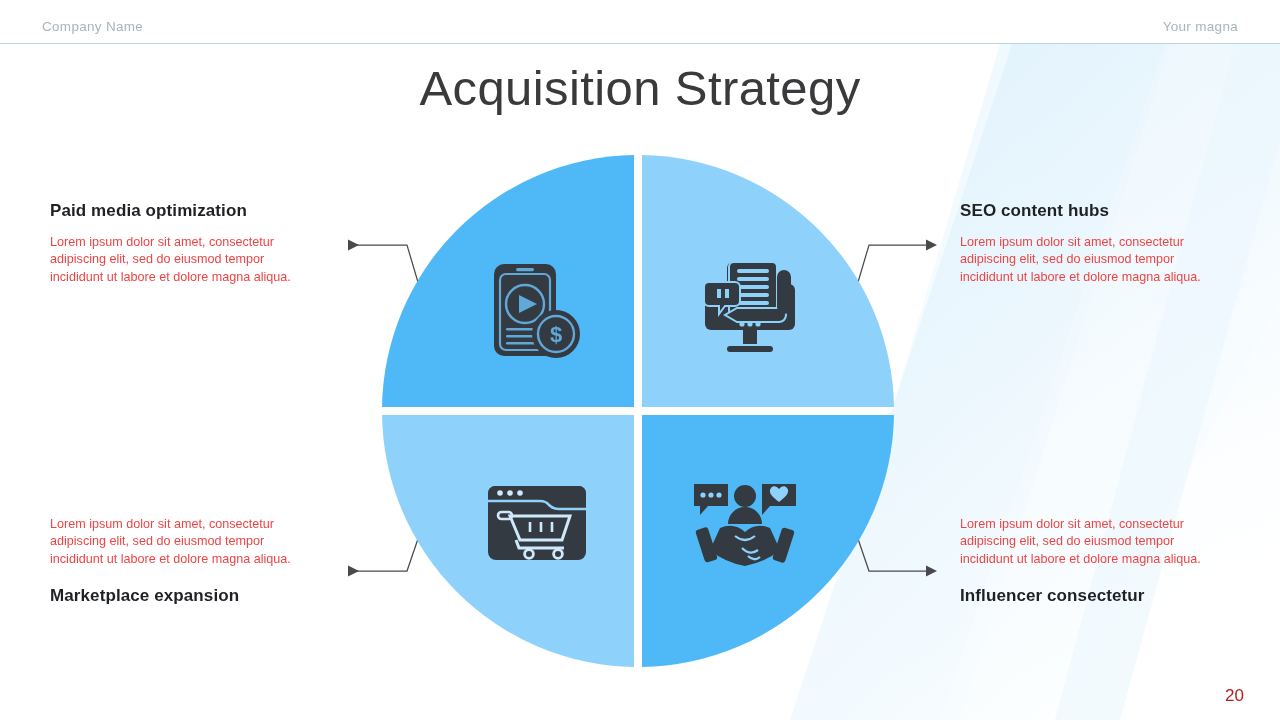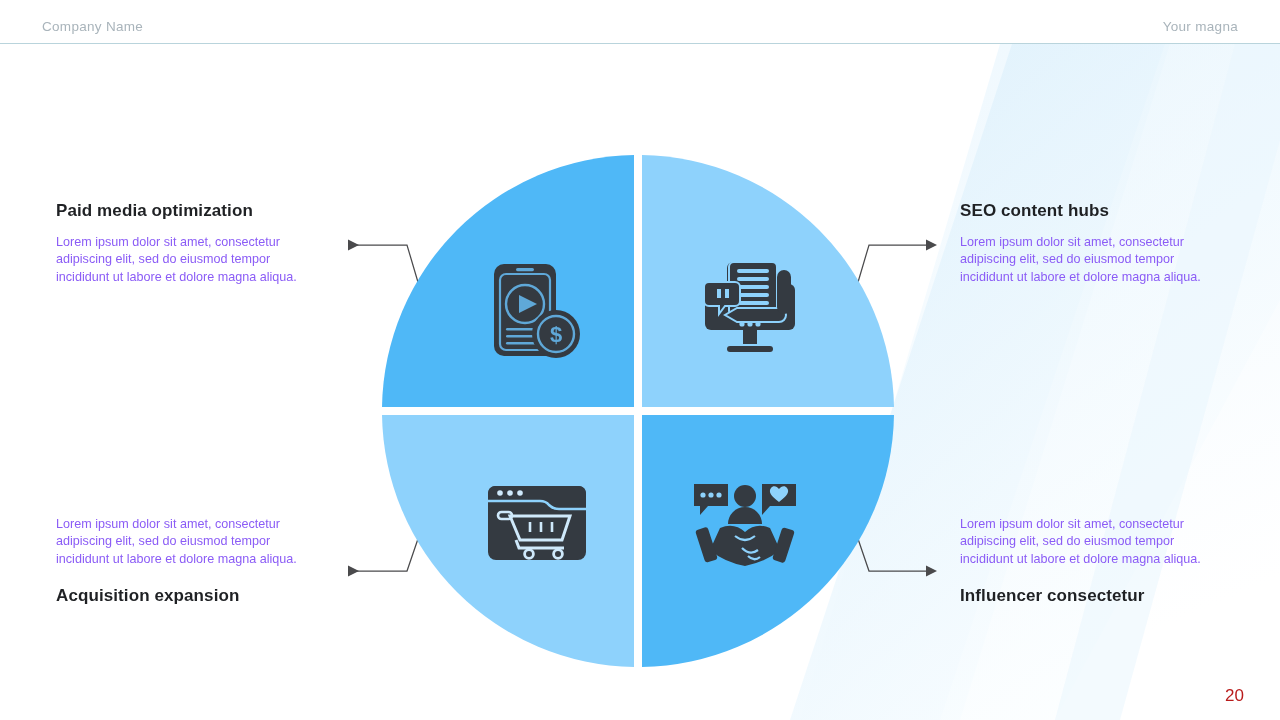--- a/index.html
+++ b/index.html
@@ -102,35 +102,35 @@
     z-index: 2;
     pointer-events: none;
   }
 
   
   .block {
     position: absolute;
     z-index: 5;
     width: 256px;
   }
-  .block.left  { left: 56px;  text-align: left; }
+  .block.left  { left: 50px;  text-align: left; }
   .block.right { left: 960px; }
 
   .block-title {
     font-size: 17px;
     font-weight: bold;
     color: #1f2124;
     letter-spacing: 0.1px;
     font-family: "Liberation Sans", sans-serif;
     white-space: nowrap;
   }
   .block-body {
     font-size: 12.6px;
     line-height: 17.4px;
-    color: #8b5cf6;
+    color: #ef4444;
     font-family: "Liberation Sans", sans-serif;
   }
   .block.top .block-body { margin-top: 13px; }
   .block.bottom .block-title { margin-top: 18px; }
 
   #block-tl { top: 201px; }
   #block-tr { top: 201px; }
   #block-bl { top: 516px; }
   #block-br { top: 516px; }
 
@@ -171,20 +171,21 @@
     <polygon points="1165,44 1280,44 1280,300 1055,720 940,720" fill="url(#bandB)" opacity="0.7"></polygon>
     <polygon points="1235,44 1280,44 1280,140 1120,720 1055,720" fill="#eaf6fe" opacity="0.55"></polygon>
   </svg>
 
   <div class="header">
     <div class="company-name">Company Name</div>
     <div class="your-logo">Your magna</div>
   </div>
   <div class="header-rule"></div>
 
+  <div class="slide-title">Acquisition Strategy</div>
 
   <svg class="connectors" viewBox="0 0 1280 720" width="1280" height="720">
     <defs>
       <marker id="arrowL" markerWidth="9" markerHeight="9" refX="8" refY="4.5" orient="auto" markerUnits="strokeWidth">
         <path d="M9,0 L9,9 L0,4.5 z" fill="#4a4a4c"></path>
       </marker>
       <marker id="arrowR" markerWidth="9" markerHeight="9" refX="1" refY="4.5" orient="auto" markerUnits="strokeWidth">
         <path d="M0,0 L0,9 L9,4.5 z" fill="#4a4a4c"></path>
       </marker>
     </defs>
@@ -307,21 +308,21 @@
     <div class="block-body">Lorem ipsum dolor sit amet, consectetur adipiscing elit, sed do eiusmod tempor incididunt ut labore et dolore magna aliqua.</div>
   </div>
 
   <div class="block right top" id="block-tr">
     <div class="block-title">SEO content hubs</div>
     <div class="block-body">Lorem ipsum dolor sit amet, consectetur adipiscing elit, sed do eiusmod tempor incididunt ut labore et dolore magna aliqua.</div>
   </div>
 
   <div class="block left bottom" id="block-bl">
     <div class="block-body">Lorem ipsum dolor sit amet, consectetur adipiscing elit, sed do eiusmod tempor incididunt ut labore et dolore magna aliqua.</div>
-    <div class="block-title">Acquisition expansion</div>
+    <div class="block-title">Marketplace expansion</div>
   </div>
 
   <div class="block right bottom" id="block-br">
     <div class="block-body">Lorem ipsum dolor sit amet, consectetur adipiscing elit, sed do eiusmod tempor incididunt ut labore et dolore magna aliqua.</div>
     <div class="block-title">Influencer consectetur</div>
   </div>
 
   <div class="page-number">20</div>
 
 </div>

